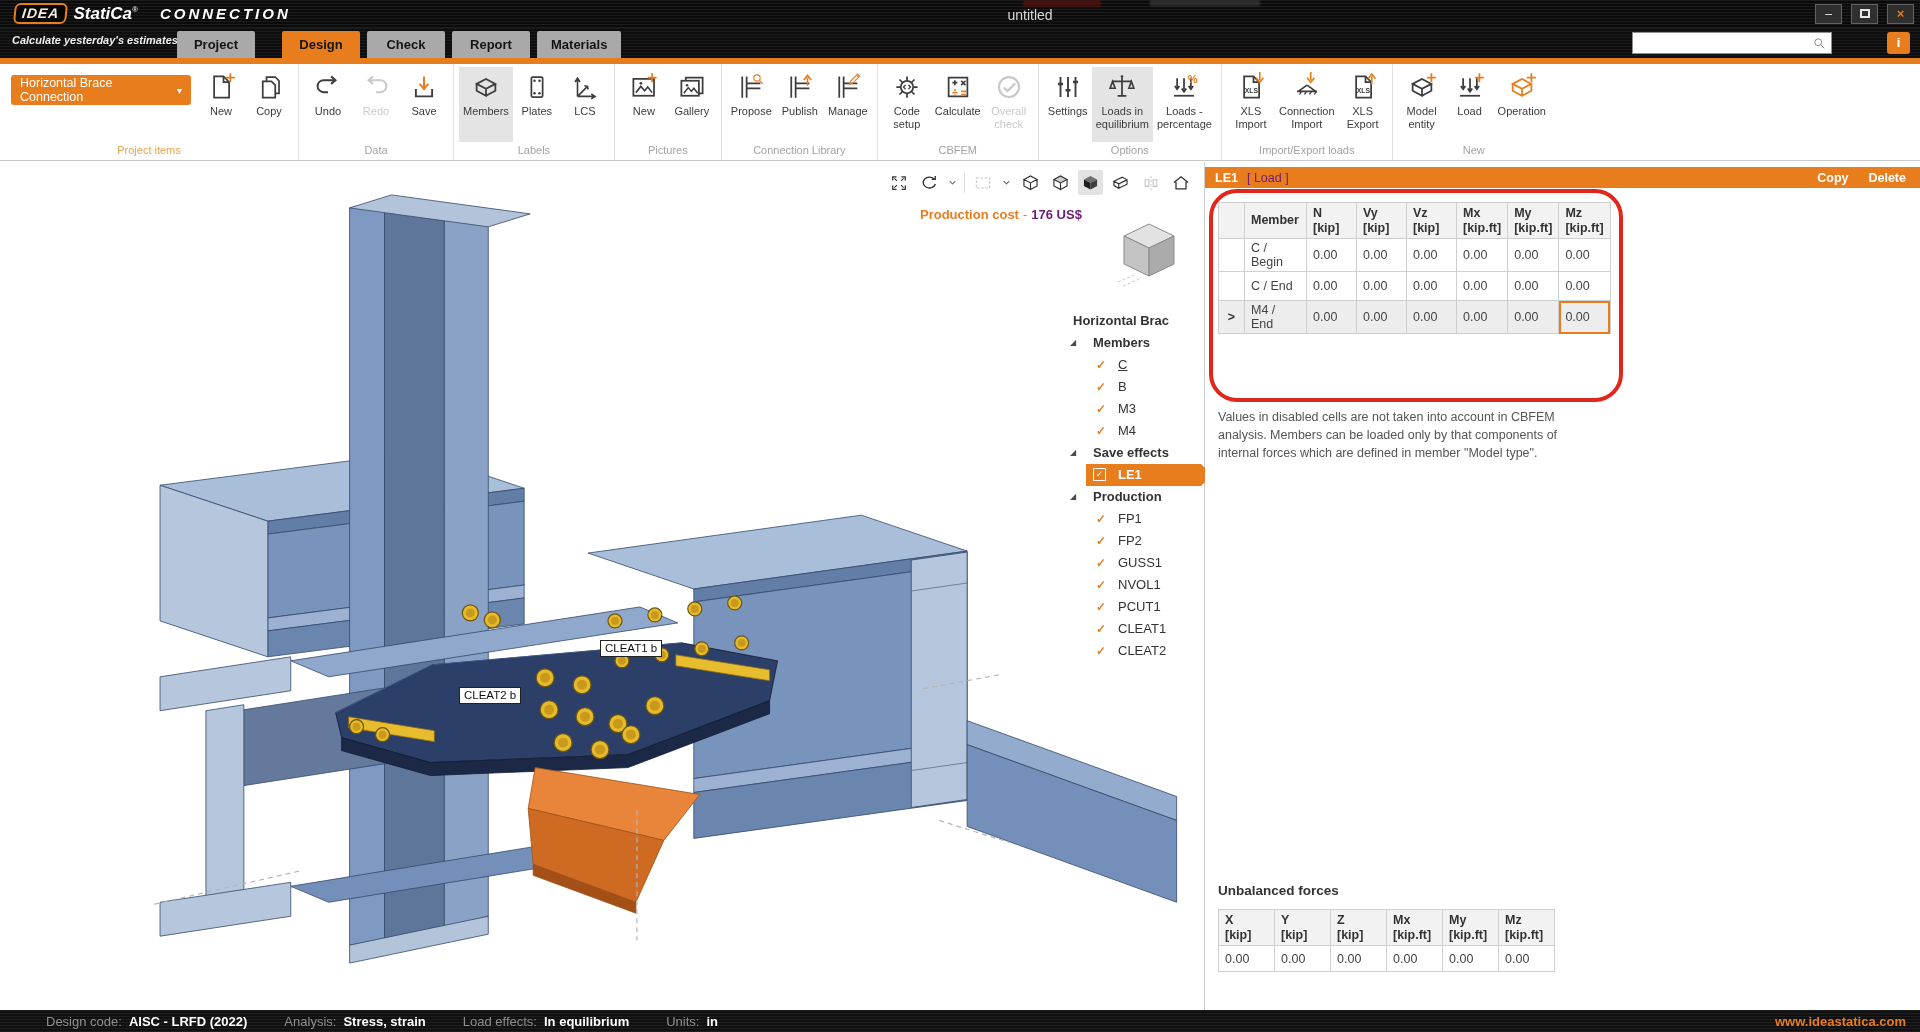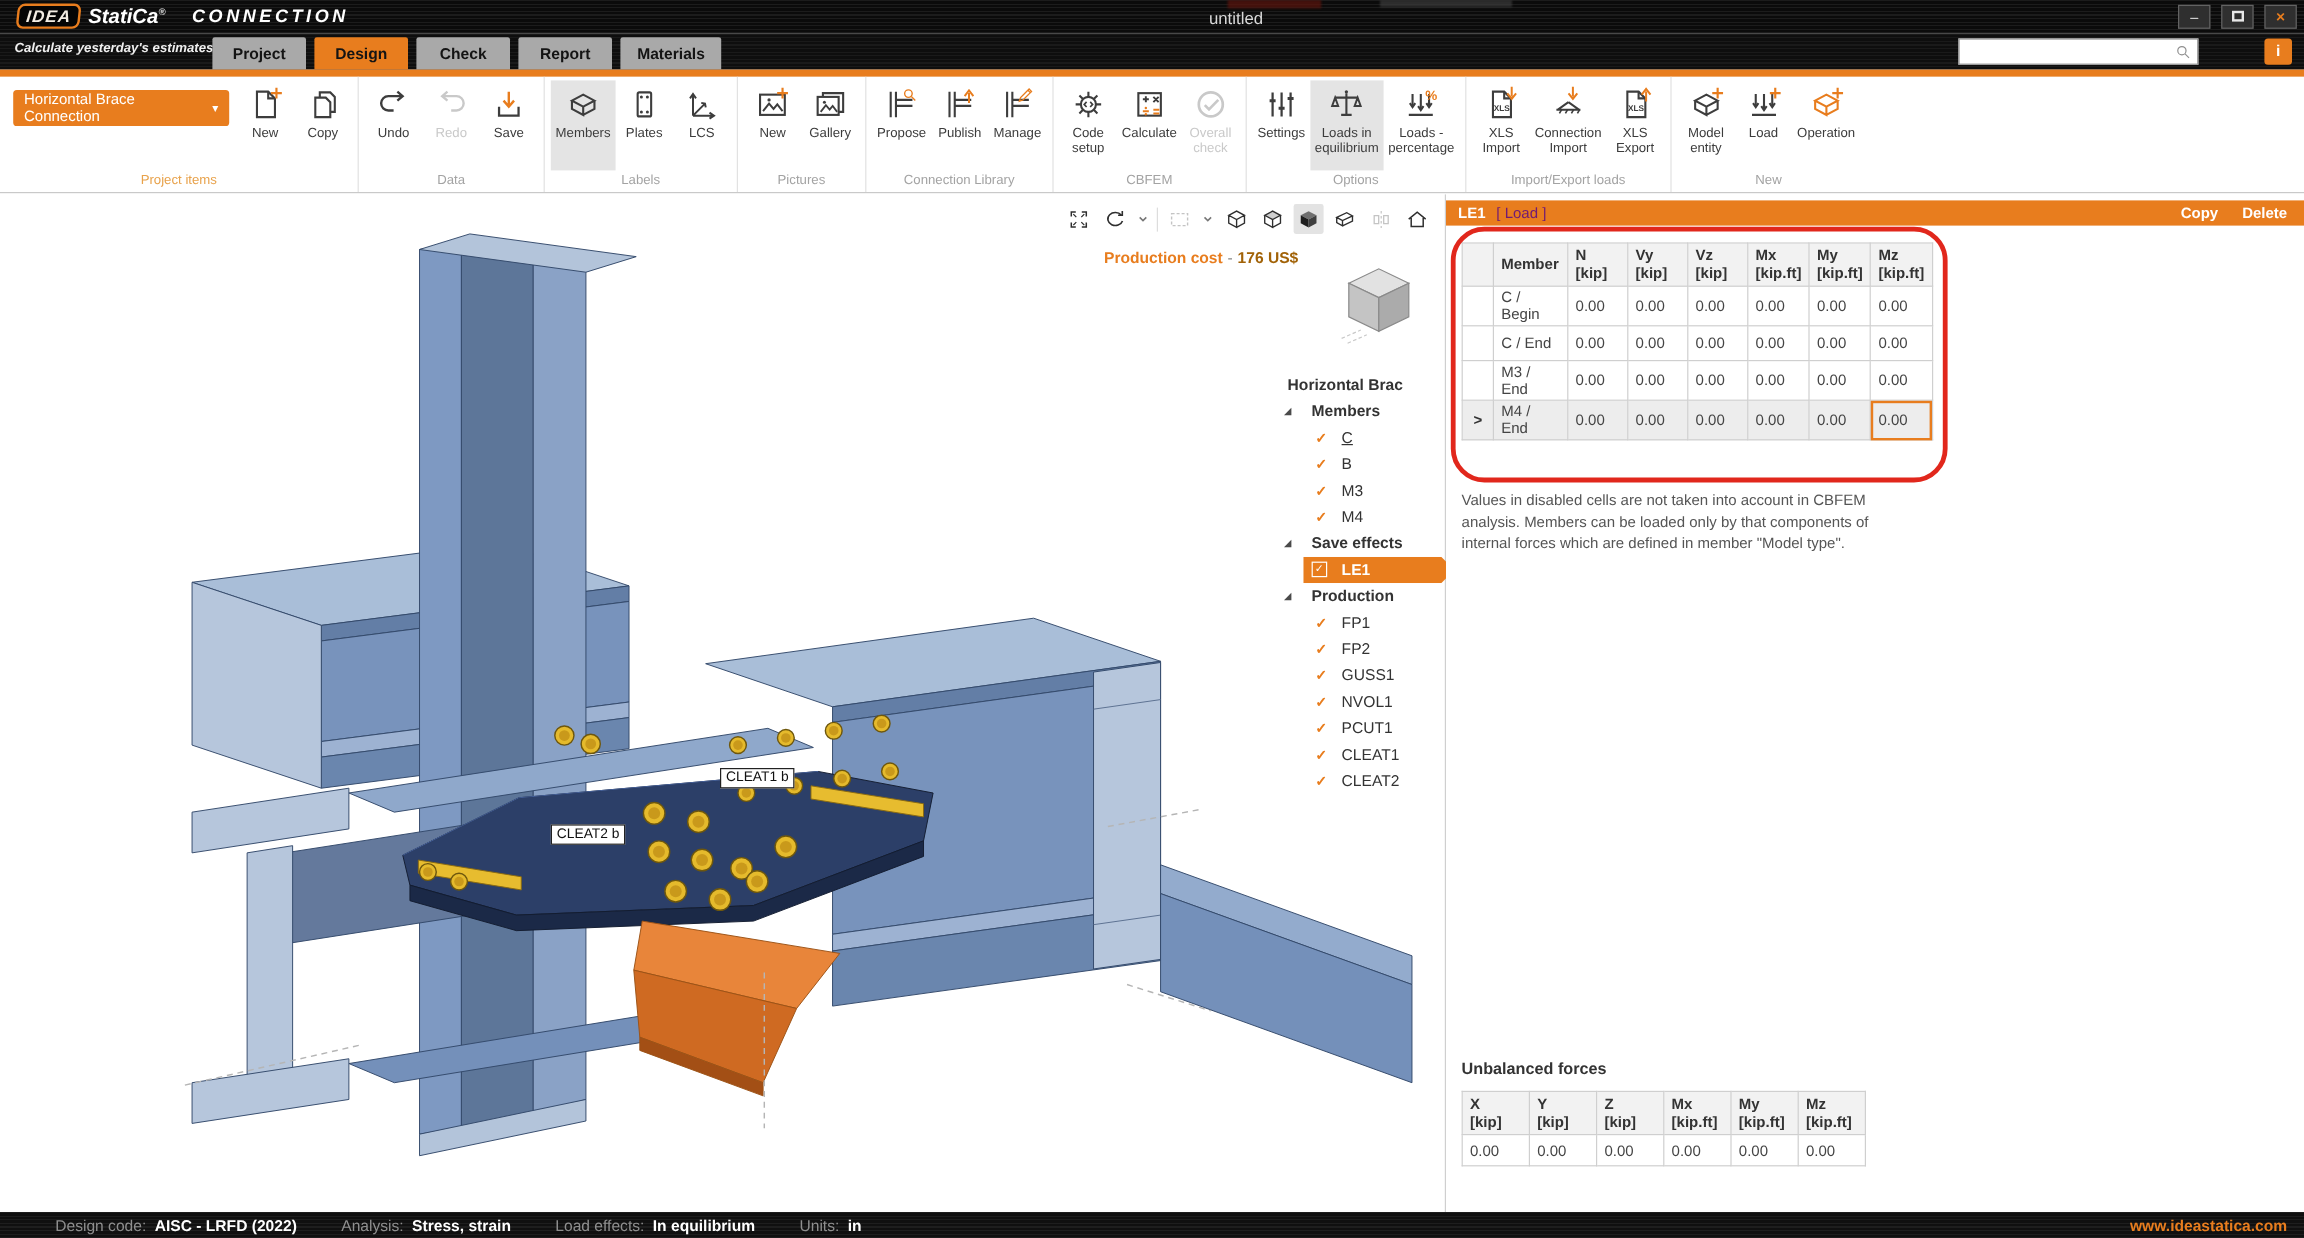--- a/index.html
+++ b/index.html
@@ -33,21 +33,21 @@
 
   
   .menurow { position:absolute; left:0; top:28px; width:100%; height:30px; background:#0e0e0e;
     background-image:repeating-linear-gradient(180deg, rgba(255,255,255,.05) 0 1px, rgba(0,0,0,0) 1px 3px); }
   .tagline { position:absolute; left:12px; top:6px; color:#efefef; font-style:italic;
     font-size:11px; font-weight:bold; }
   .tabs { position:absolute; left:177px; bottom:0; display:flex; gap:7px; }
   .tab { min-width:78px; height:27px; background:#a9a9a9; color:#141414; font-weight:bold;
     font-size:13px; text-align:center; line-height:27px; padding:0 14px;
     border-radius:2px 2px 0 0; cursor:pointer; }
-  .tab.active { background:#e87d1e; }
+  .tab.active { background:#e87d1e;margin-left:20px; }
   .searchbox { position:absolute; right:88px; top:4px; width:200px; height:22px;
     background:#fff; border:1px solid #8f8f8f; display:flex; align-items:center; padding-right:4px; }
   .searchbox input { flex:1; border:none; outline:none; background:transparent;
     font-size:12px; padding:0 5px; font-family:"Liberation Sans",sans-serif; }
   .searchbox svg { color:#8f8f8f; }
   .infobtn { position:absolute; right:10px; top:4px; width:23px; height:22px; background:#e87d1e;
     border-radius:3px; color:#fff; font-weight:bold; font-size:13px; text-align:center;
     line-height:22px; cursor:pointer; }
   .orangestrip { position:absolute; left:0; top:58px; width:100%; height:6px; background:#e87d1e; }
 
@@ -84,21 +84,21 @@
   .vtb { width:25px; height:25px; display:flex; align-items:center; justify-content:center;
     color:#2f2f2f; cursor:pointer; }
   .vtb.active { background:#e3e3e3; border-radius:2px; }
   .vtb.disabled { color:#c4c4c4; }
   .vtb.chev { width:13px; color:#777; }
   .vsep { width:1px; height:20px; background:#ddd; }
 
   .prodcost { position:absolute; left:920px; top:45px; font-size:13px; font-weight:bold; }
   .prodcost .pl { color:#e87d1e; }
   .prodcost .pd { color:#888; font-weight:normal; padding:0 4px; }
-  .prodcost .pv { color:#a16207; }
+  .prodcost .pv { color:#701a75; }
 
   .navcube { position:absolute; right:20px; top:52px; }
 
   .mlabel { position:absolute; background:#fff; border:1px solid #222; color:#111;
     font-size:11.5px; height:17px; line-height:15px; padding:0 4px; white-space:nowrap; }
 
   
   .tree { position:absolute; left:1058px; top:148px; width:147px; font-size:13px; color:#333; }
   .trow { position:relative; height:22px; }
   .t-title { font-weight:bold; padding-left:15px; line-height:22px; }
@@ -904,30 +904,20 @@
       <tr>
         <td class="chandle"></td>
         <td>C / End</td>
         <td>0.00</td>
         <td>0.00</td>
         <td>0.00</td>
         <td>0.00</td>
         <td>0.00</td>
         <td>0.00</td>
       </tr>
-      <tr>
-        <td class="chandle"></td>
-        <td>M3 / End</td>
-        <td>0.00</td>
-        <td>0.00</td>
-        <td>0.00</td>
-        <td>0.00</td>
-        <td>0.00</td>
-        <td>0.00</td>
-      </tr>
       <tr class="m4">
         <td class="chandle ptr">&gt;</td>
         <td>M4 / End</td>
         <td>0.00</td>
         <td>0.00</td>
         <td>0.00</td>
         <td>0.00</td>
         <td>0.00</td>
         <td class="mzsel">0.00</td>
       </tr>

